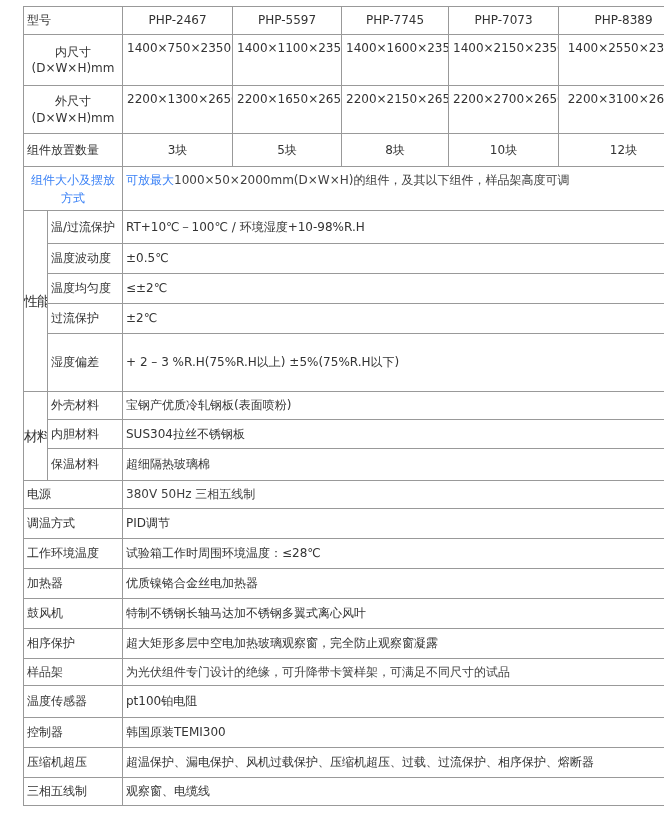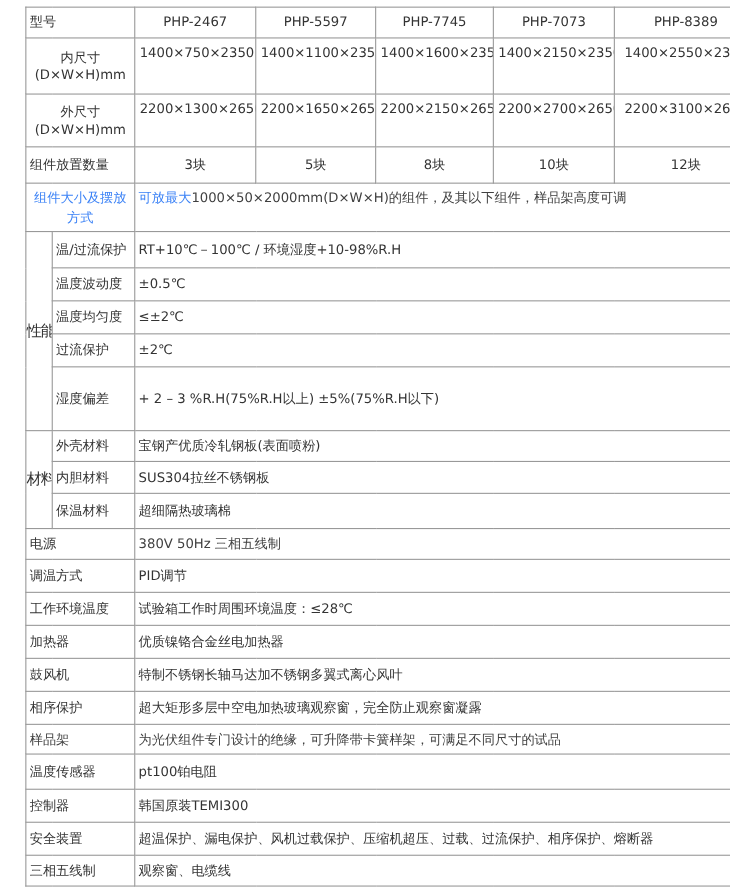--- a/index.html
+++ b/index.html
@@ -162,21 +162,21 @@
     </tr>
     <tr style="height:32px">
       <td colspan="2" class="lbl">温度传感器</td>
       <td colspan="5" class="lbl">pt100铂电阻</td>
     </tr>
     <tr style="height:30px">
       <td colspan="2" class="lbl">控制器</td>
       <td colspan="5" class="lbl">韩国原装TEMI300</td>
     </tr>
     <tr style="height:30px">
-      <td colspan="2" class="lbl">安全装置</td>
+      <td colspan="2" class="lbl">压缩机超压</td>
       <td colspan="5" class="lbl">超温保护、漏电保护、风机过载保护、压缩机超压、过载、过流保护、相序保护、熔断器</td>
     </tr>
     <tr style="height:28px">
       <td colspan="2" class="lbl">三相五线制</td>
       <td colspan="5" class="lbl">观察窗、电缆线</td>
     </tr>
   </tbody>
     </table>
 </div>
 

